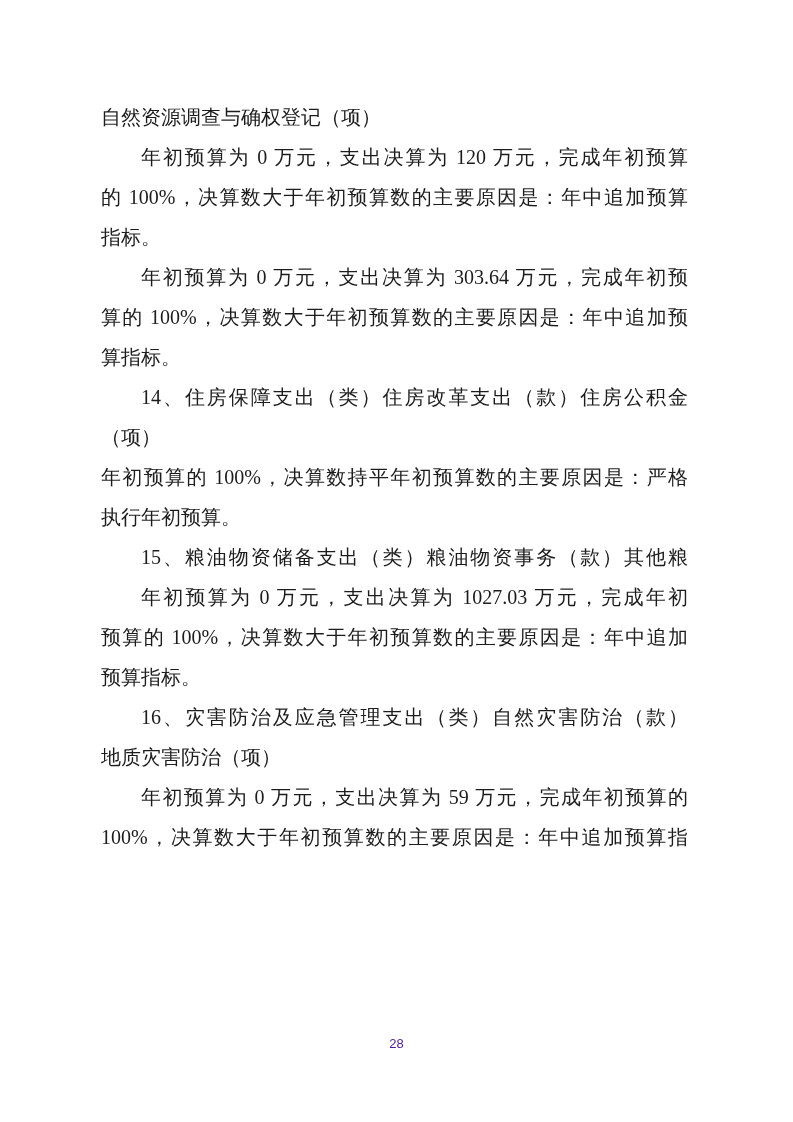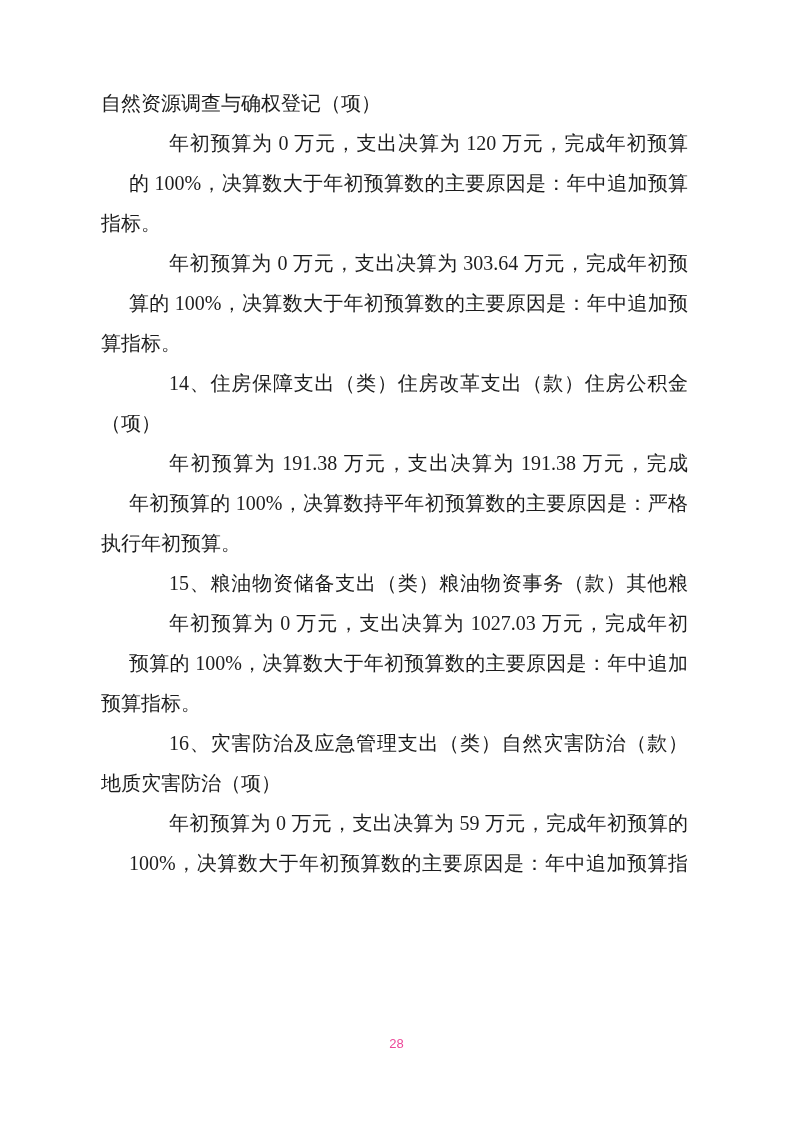--- a/index.html
+++ b/index.html
@@ -12,66 +12,64 @@
     width: 793px;
     height: 1122px;
     background: #ffffff;
     overflow: hidden;
     font-family: "Liberation Serif", "DejaVu Serif", serif;
     color: #1c1c1c;
   }
   .doc-body {
     position: absolute;
     left: 101px;
-    top: 83px;
+    top: 97px;
     width: 587px;
     font-size: 20px;
   }
   .line {
     height: 40px;
     line-height: 40px;
     text-align: left;
     white-space: normal;
     overflow: visible;
   }
   .line.justify {
     text-align: justify;
     text-align-last: justify;
     text-justify: inter-ideograph;
-    margin-left: 28px;
   }
   .line.indent {
     text-indent: 40px;
   }
   .page-footer {
     position: absolute;
     left: 0;
     top: 1036px;
     width: 100%;
     text-align: center;
     font-size: 13px;
     font-family: "Liberation Sans", "DejaVu Sans", sans-serif;
-    color: #ec4899;
+    color: #4c1d95;
   }
 </style>
 </head>
 <body>
 
 <div class="sheet">
   <div class="doc-body" id="doc-body">
       <div class="line">自然资源调查与确权登记（项）</div>
       <div class="line justify indent">年初预算为 0 万元，支出决算为 120 万元，完成年初预算</div>
       <div class="line justify">的 100%，决算数大于年初预算数的主要原因是：年中追加预算</div>
       <div class="line">指标。</div>
       <div class="line justify indent">年初预算为 0 万元，支出决算为 303.64 万元，完成年初预</div>
       <div class="line justify">算的 100%，决算数大于年初预算数的主要原因是：年中追加预</div>
       <div class="line">算指标。</div>
       <div class="line justify indent">14、住房保障支出（类）住房改革支出（款）住房公积金</div>
       <div class="line">（项）</div>
-      <div class="line justify indent">年初预算为 191.38 万元，支出决算为 191.38 万元，完成</div>
       <div class="line justify">年初预算的 100%，决算数持平年初预算数的主要原因是：严格</div>
       <div class="line">执行年初预算。</div>
       <div class="line justify indent">15、粮油物资储备支出（类）粮油物资事务（款）其他粮</div>
       <div class="line justify indent">年初预算为 0 万元，支出决算为 1027.03 万元，完成年初</div>
       <div class="line justify">预算的 100%，决算数大于年初预算数的主要原因是：年中追加</div>
       <div class="line">预算指标。</div>
       <div class="line justify indent">16、灾害防治及应急管理支出（类）自然灾害防治（款）</div>
       <div class="line">地质灾害防治（项）</div>
       <div class="line justify indent">年初预算为 0 万元，支出决算为 59 万元，完成年初预算的</div>
       <div class="line justify">100%，决算数大于年初预算数的主要原因是：年中追加预算指</div>

